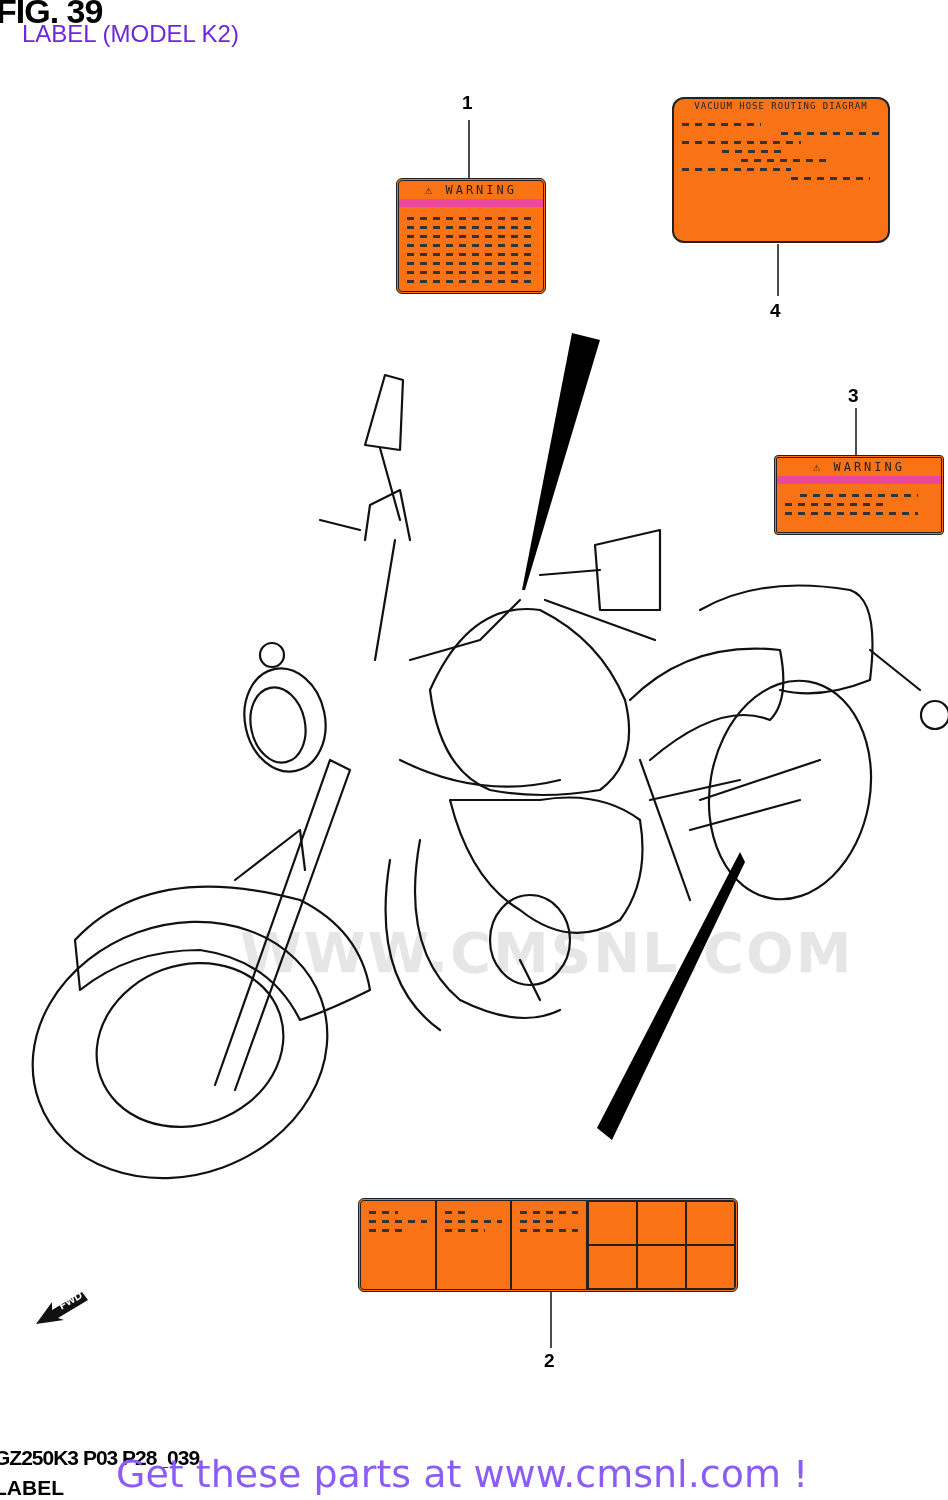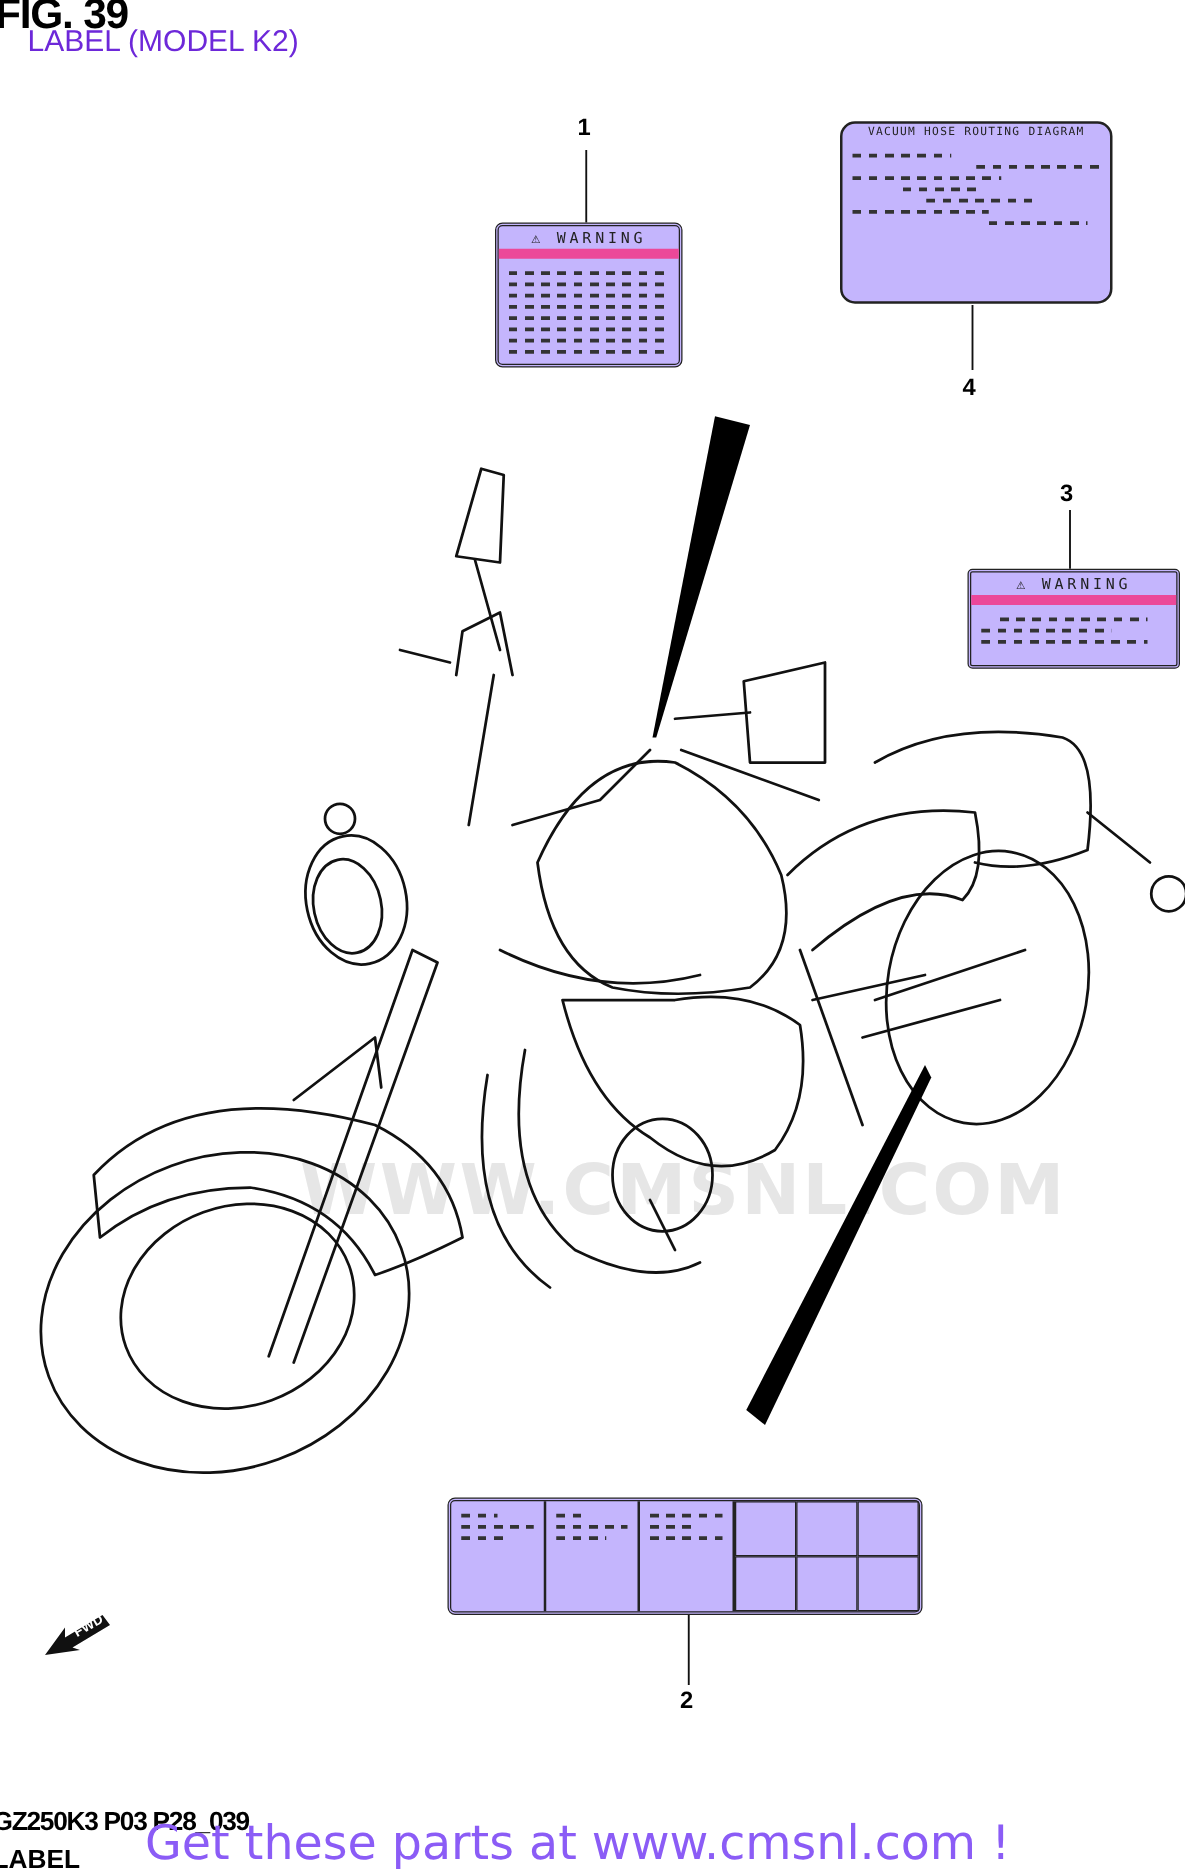--- a/index.html
+++ b/index.html
@@ -1,20 +1,20 @@
 <!DOCTYPE html>
 <html><head>
 <meta charset="utf-8">
 <style>
   html,body{margin:0;padding:0;background:#fff;}
   body{width:948px;height:1500px;position:relative;overflow:hidden;font-family:"Liberation Sans",sans-serif;}
   .fig-title{position:absolute;left:-4px;top:-8px;font-size:34px;font-weight:bold;color:#000;letter-spacing:-1px;font-family:"Liberation Sans",sans-serif;}
   .fig-subtitle{position:absolute;left:22px;top:20px;font-size:24px;color:#6d28d9;font-family:Liberation Sans, sans-serif;}
   .callout{position:absolute;font-size:19px;font-weight:bold;color:#000;font-family:"Liberation Sans",sans-serif;}
-  .label-box{position:absolute;border:3px double #222;background:#c4b5fd;}
+  .label-box{position:absolute;border:3px double #222;background:#f97316;}
   .label-head{font-size:12px;letter-spacing:3px;color:#222;text-align:center;border-bottom:8px solid #ec4899;padding:2px 0;font-family:"DejaVu Sans Mono",monospace;}
   .dashes{padding:4px 8px;}
   .dash-row{height:3px;margin:6px 0;background:repeating-linear-gradient(90deg,#333 0 7px,transparent 7px 13px);}
   .drawing{position:absolute;left:0;top:0;}
   .watermark{position:absolute;left:240px;top:920px;font-size:56px;font-weight:bold;color:#e6e6e6;letter-spacing:2px;font-family:"DejaVu Sans",sans-serif;}
   .footer-code{position:absolute;left:-6px;top:1446px;font-size:21px;font-weight:bold;color:#000;letter-spacing:-1px;font-family:"Liberation Sans",sans-serif;}
   .footer-name{position:absolute;left:-6px;top:1476px;font-size:21px;font-weight:bold;color:#000;font-family:"Liberation Sans",sans-serif;}
   .promo{position:absolute;left:116px;top:1452px;font-size:38px;color:#8b5cf6;font-family:"DejaVu Sans",sans-serif;white-space:nowrap;}
   .fwd{position:absolute;left:34px;top:1286px;}
 </style>

